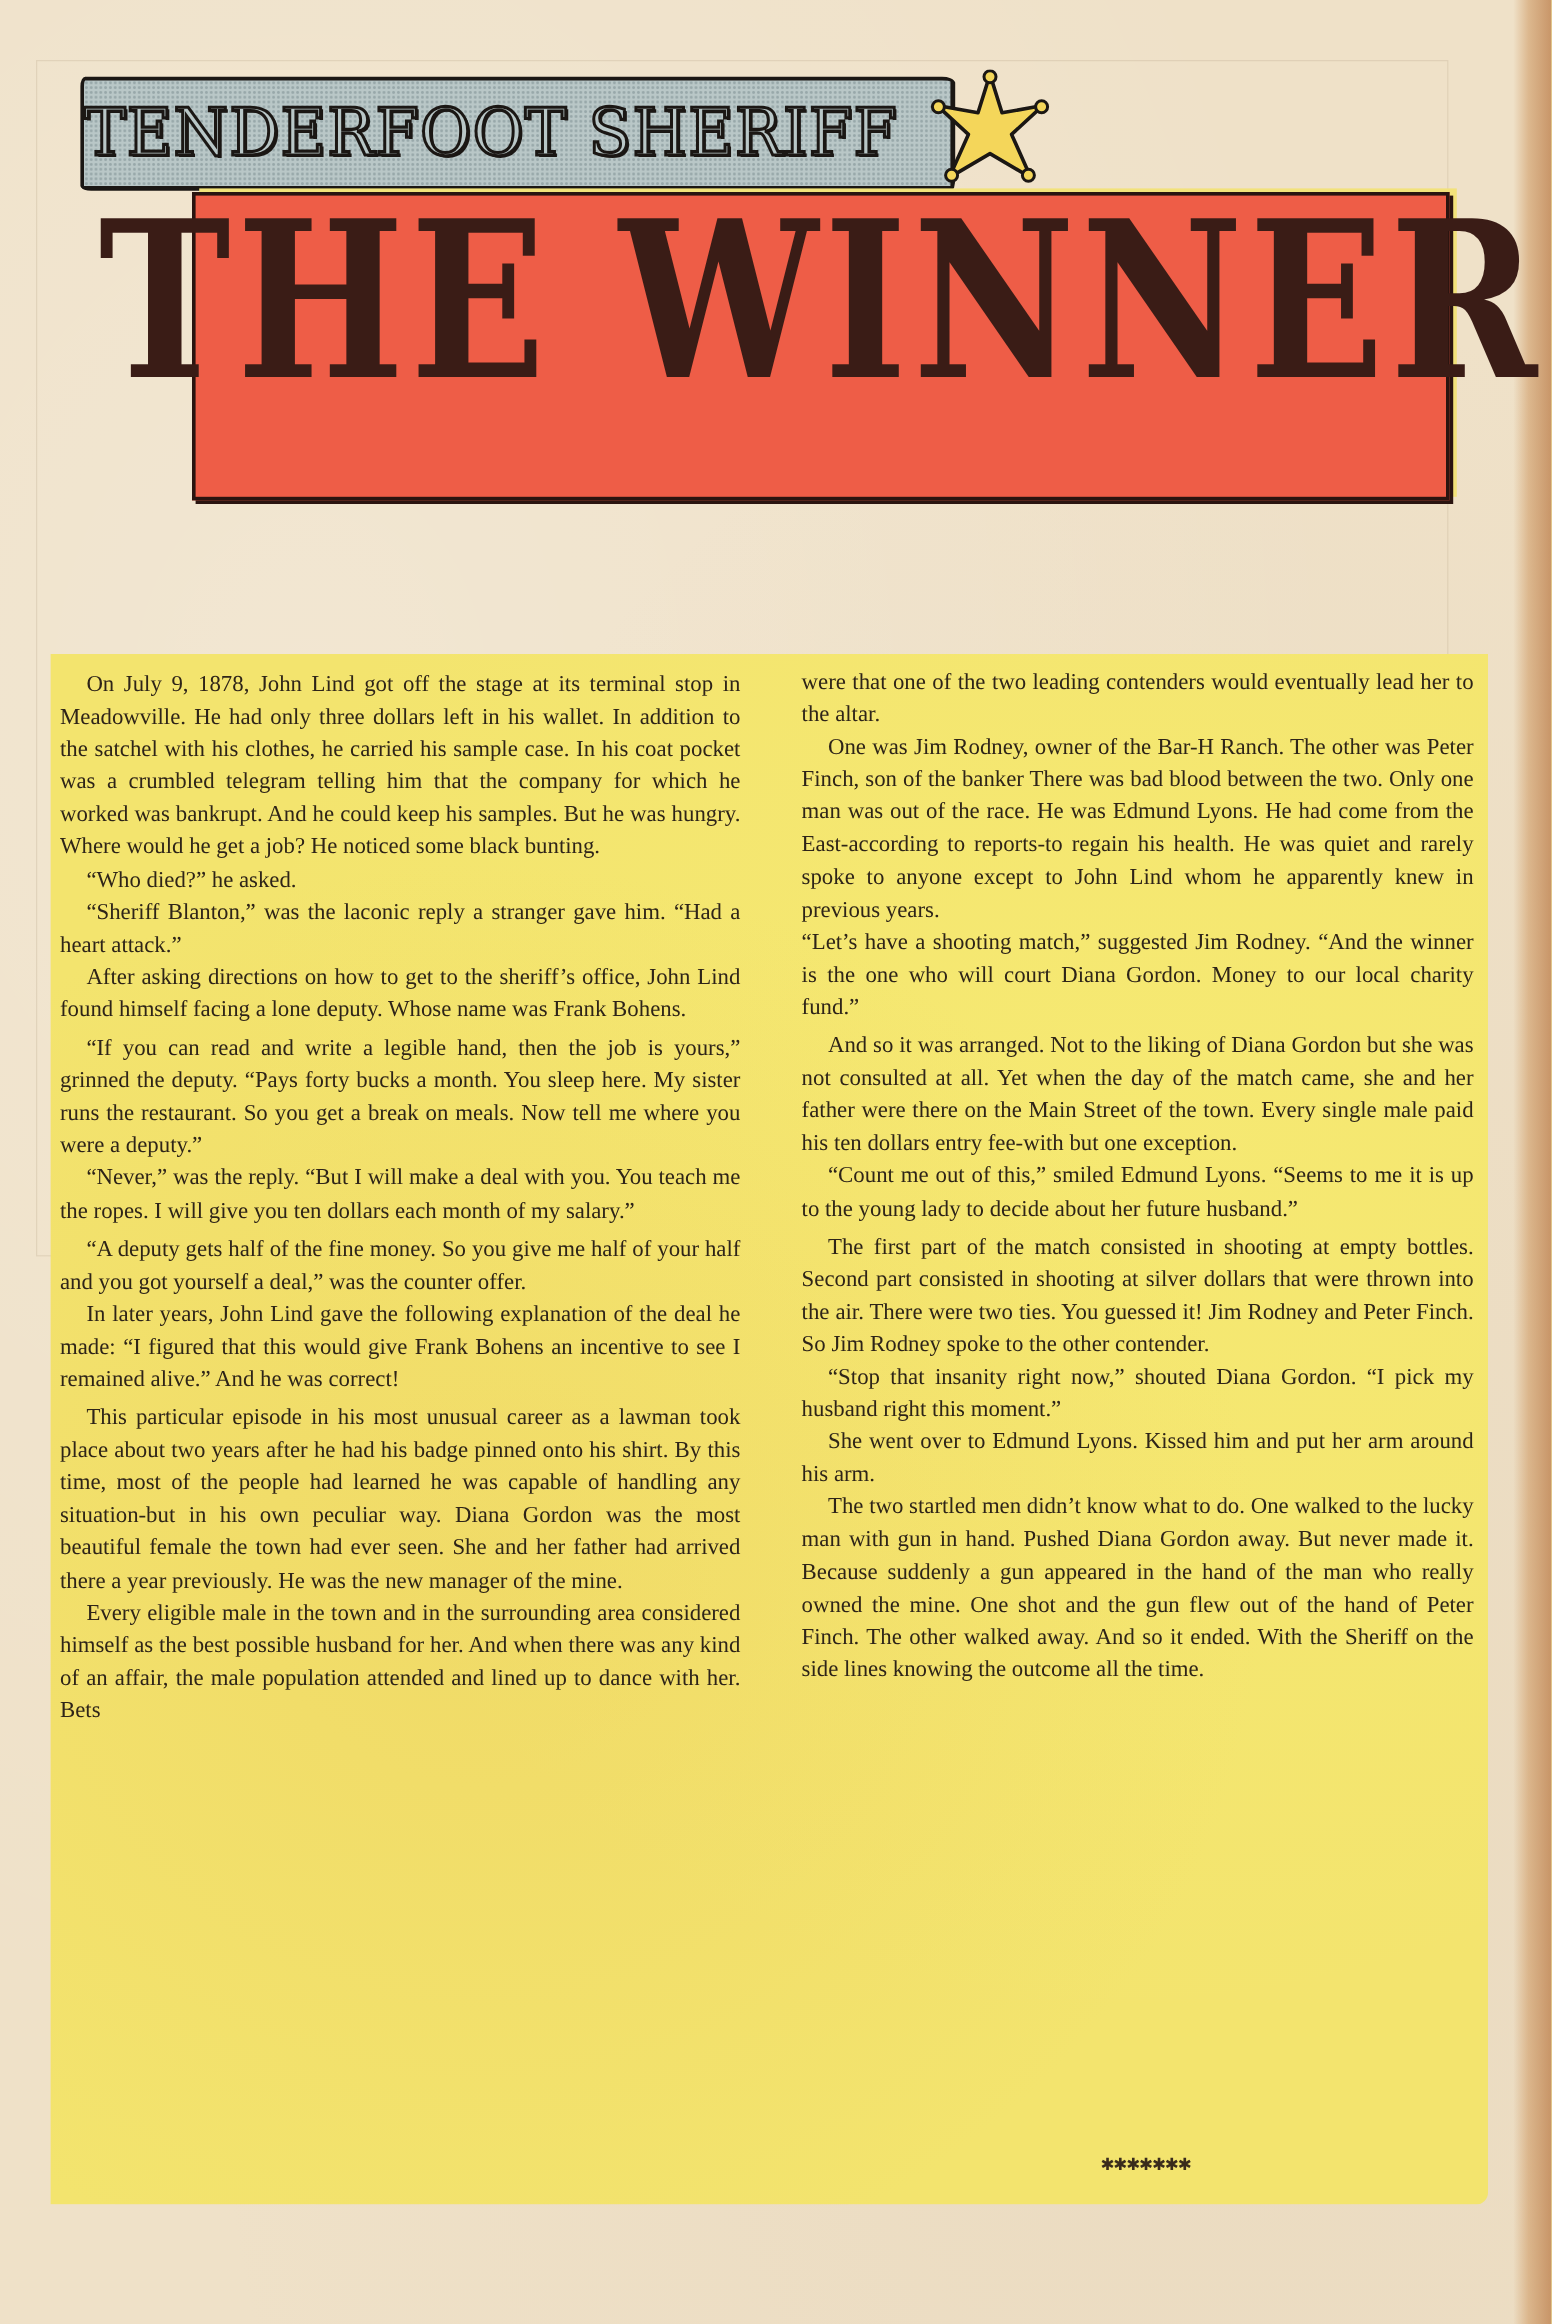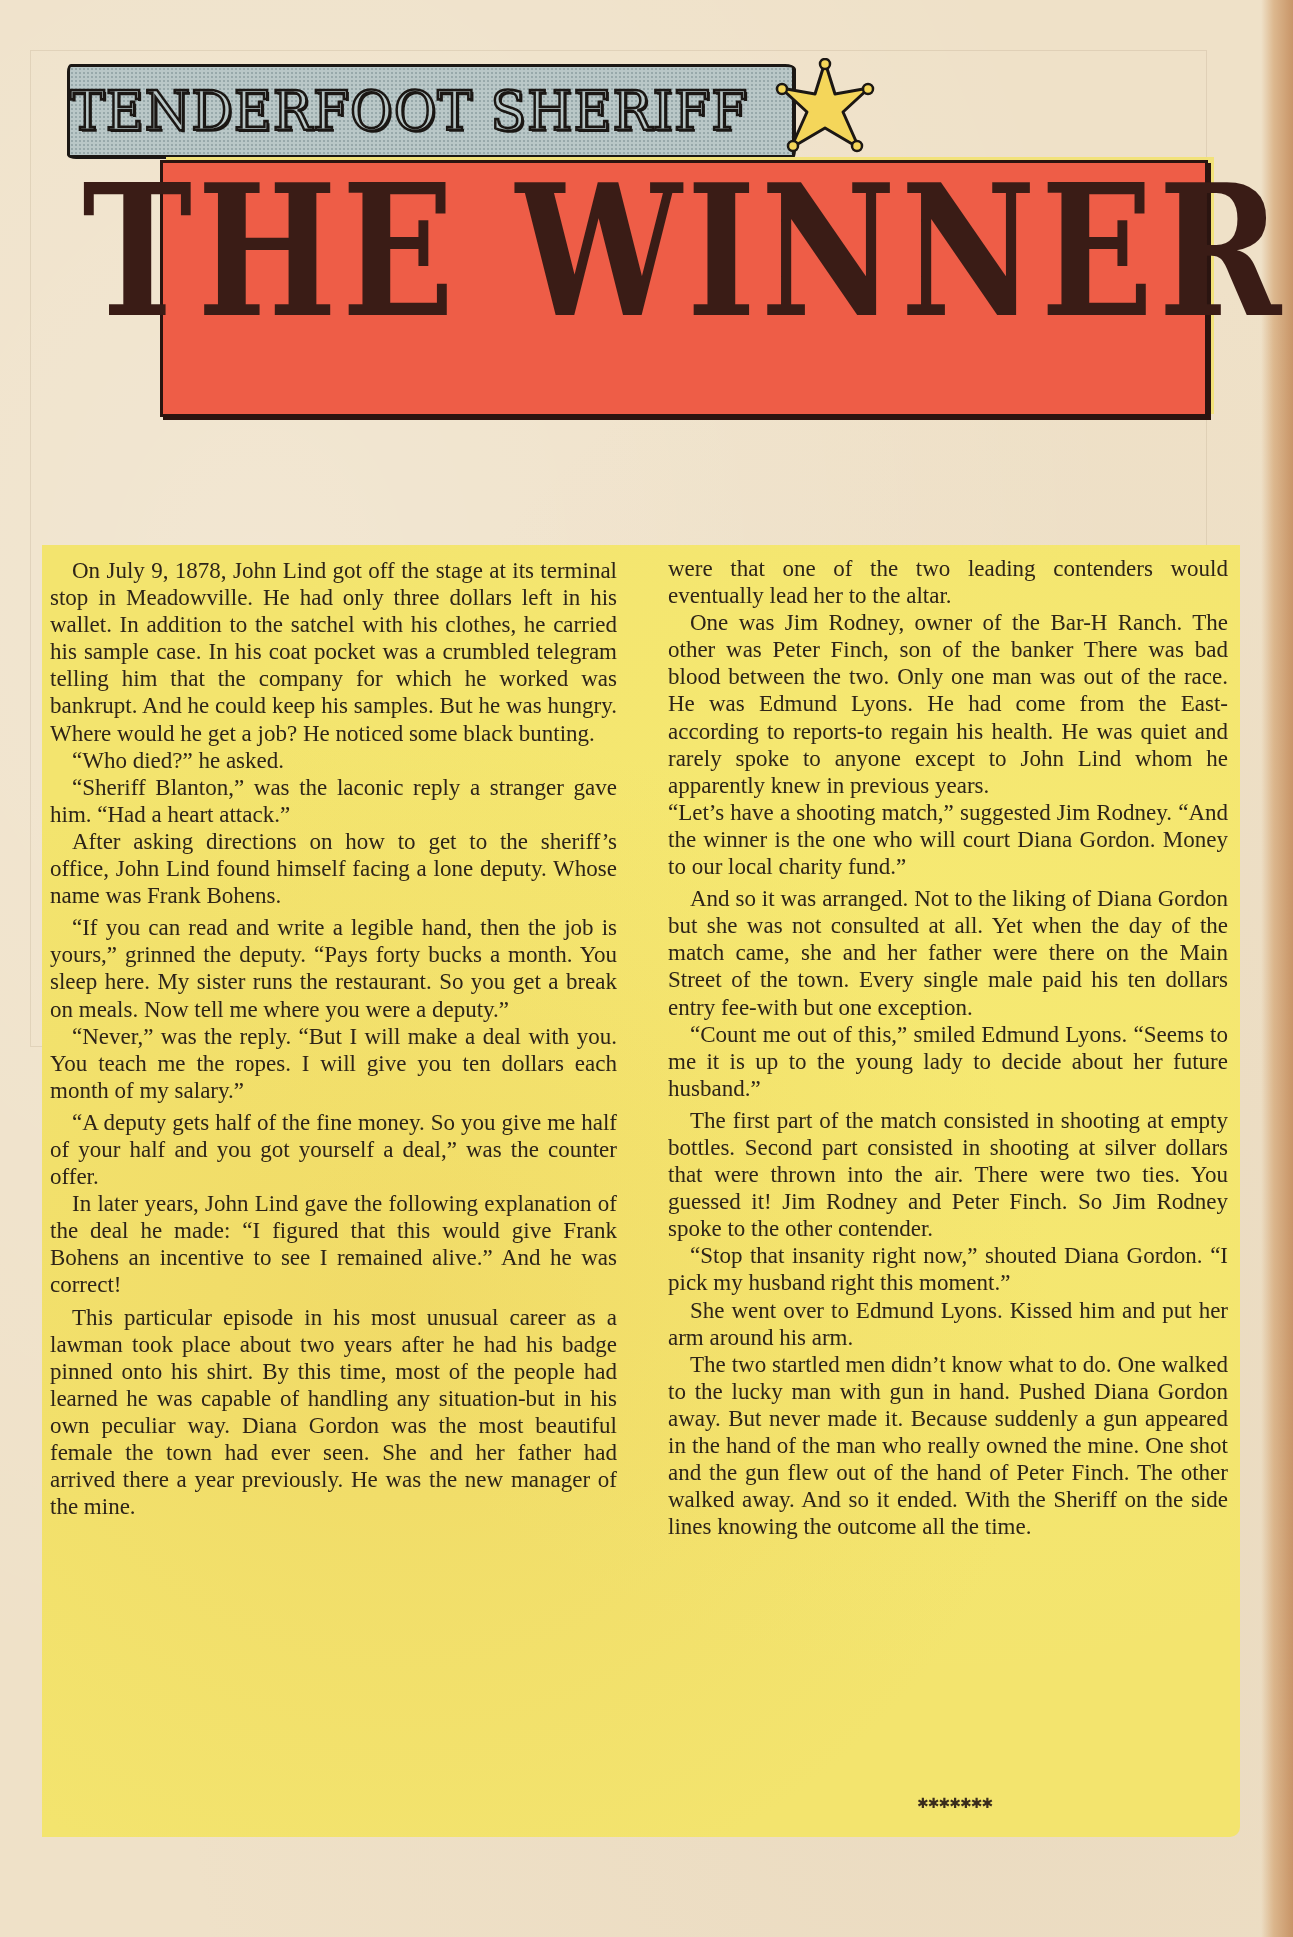--- a/index.html
+++ b/index.html
@@ -71,21 +71,21 @@
   .article-box {
     position: absolute; left: 42px; top: 545px; width: 1198px; height: 1292px;
     background: #f3e46e;
     background-image:
       radial-gradient(ellipse at 30% 60%, rgba(235,200,90,0.35), transparent 55%),
       radial-gradient(ellipse at 75% 30%, rgba(250,240,120,0.4), transparent 60%);
     border-radius: 0 0 10px 0;
   }
   .column {
     position: absolute; top: 12px;
-    font-size: 23px; line-height: 27.1px;
+    font-size: 19px; line-height: 27.1px;
     text-align: justify;
     color: #2e2418;
   }
   .col-left { left: 8px; width: 567px; }
   .col-right { left: 626px; width: 560px; top: 10px; }
   .column p { margin: 0; text-indent: 22px; }
   .column p.noindent { text-indent: 0; }
   .column p.gap { margin-top: 5px; }
   .end-mark {
     position: absolute; left: 875px; top: 1250px;
@@ -119,20 +119,21 @@
   <div class="column col-left">
     <p>On July 9, 1878, John Lind got off the stage at its terminal stop in Meadowville. He had only three dollars left in his wallet. In addition to the satchel with his clothes, he carried his sample case. In his coat pocket was a crumbled telegram telling him that the company for which he worked was bankrupt. And he could keep his samples. But he was hungry. Where would he get a job? He noticed some black bunting.</p>
     <p>“Who died?” he asked.</p>
     <p>“Sheriff Blanton,” was the laconic reply a stranger gave him. “Had a heart attack.”</p>
     <p>After asking directions on how to get to the sheriff’s office, John Lind found himself facing a lone deputy. Whose name was Frank Bohens.</p>
     <p class="gap">“If you can read and write a legible hand, then the job is yours,” grinned the deputy. “Pays forty bucks a month. You sleep here. My sister runs the restaurant. So you get a break on meals. Now tell me where you were a deputy.”</p>
     <p>“Never,” was the reply. “But I will make a deal with you. You teach me the ropes. I will give you ten dollars each month of my salary.”</p>
     <p class="gap">“A deputy gets half of the fine money. So you give me half of your half and you got yourself a deal,” was the counter offer.</p>
     <p>In later years, John Lind gave the following explanation of the deal he made: “I figured that this would give Frank Bohens an incentive to see I remained alive.” And he was correct!</p>
     <p class="gap">This particular episode in his most unusual career as a lawman took place about two years after he had his badge pinned onto his shirt. By this time, most of the people had learned he was capable of handling any situation-but in his own peculiar way. Diana Gordon was the most beautiful female the town had ever seen. She and her father had arrived there a year previously. He was the new manager of the mine.</p>
+    <p>Every eligible male in the town and in the surrounding area considered himself as the best possible husband for her. And when there was any kind of an affair, the male population attended and lined up to dance with her. Bets</p>
   </div>
   <div class="column col-right">
     <p class="noindent">were that one of the two leading contenders would eventually lead her to the altar.</p>
     <p>One was Jim Rodney, owner of the Bar-H Ranch. The other was Peter Finch, son of the banker There was bad blood between the two. Only one man was out of the race. He was Edmund Lyons. He had come from the East-according to reports-to regain his health. He was quiet and rarely spoke to anyone except to John Lind whom he apparently knew in previous years.</p>
     <p class="noindent">“Let’s have a shooting match,” suggested Jim Rodney. “And the winner is the one who will court Diana Gordon. Money to our local charity fund.”</p>
     <p class="gap">And so it was arranged. Not to the liking of Diana Gordon but she was not consulted at all. Yet when the day of the match came, she and her father were there on the Main Street of the town. Every single male paid his ten dollars entry fee-with but one exception.</p>
     <p>“Count me out of this,” smiled Edmund Lyons. “Seems to me it is up to the young lady to decide about her future husband.”</p>
     <p class="gap">The first part of the match consisted in shooting at empty bottles. Second part consisted in shooting at silver dollars that were thrown into the air. There were two ties. You guessed it! Jim Rodney and Peter Finch. So Jim Rodney spoke to the other contender.</p>
     <p>“Stop that insanity right now,” shouted Diana Gordon. “I pick my husband right this moment.”</p>
     <p>She went over to Edmund Lyons. Kissed him and put her arm around his arm.</p>

